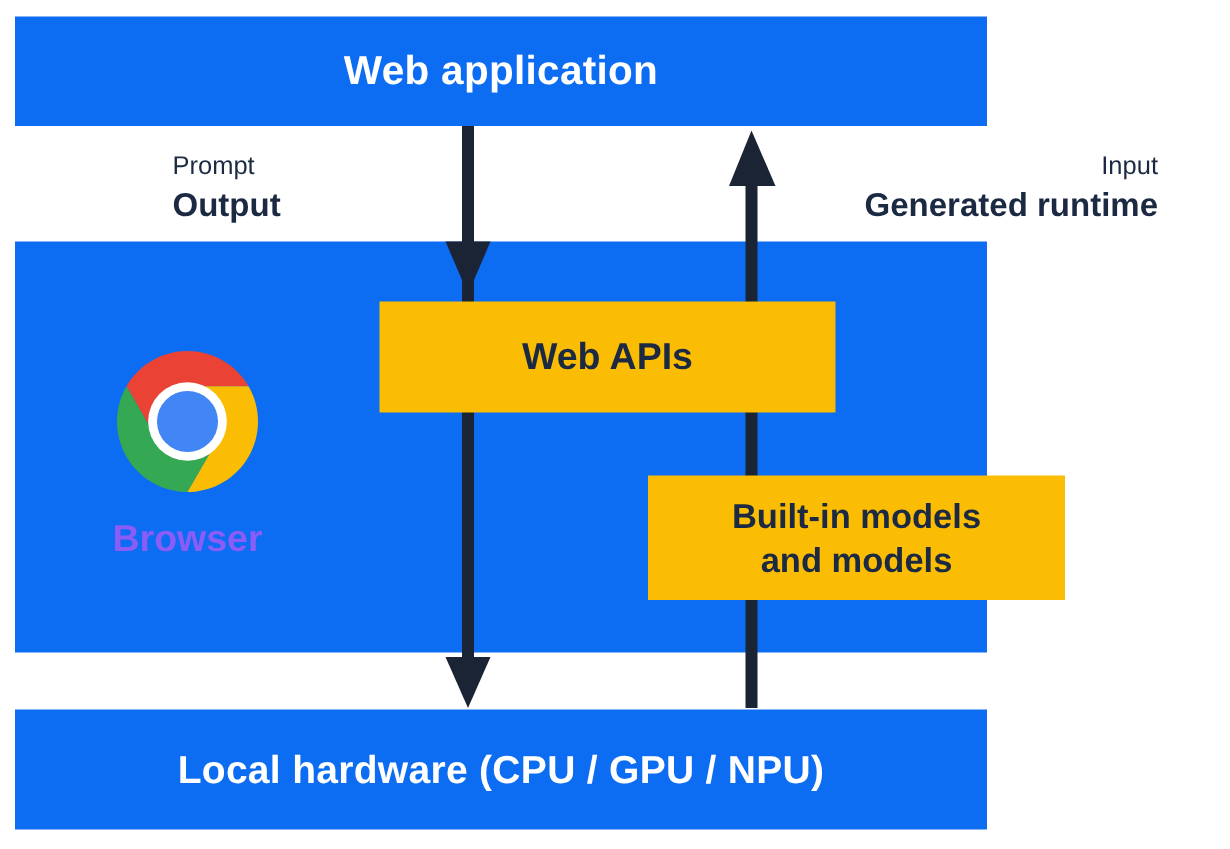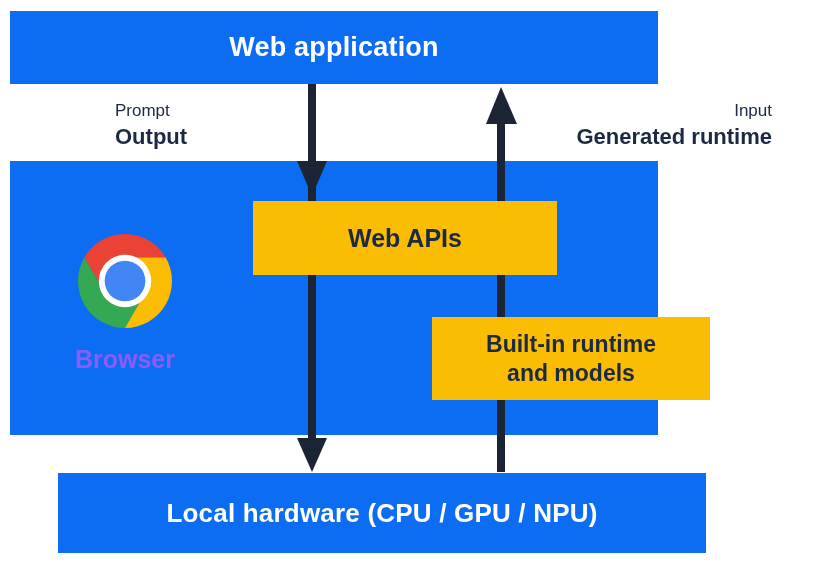--- a/index.html
+++ b/index.html
@@ -17,21 +17,21 @@
     width: 648px;
     background: #0c6cf2;
     z-index: 1;
   }
   .bar {
     display: flex;
     align-items: center;
     justify-content: center;
   }
   .top-bar { top: 11px; height: 73px; }
-  .bottom-bar { top: 473px; height: 80px; margin-left: 48px; }
+  .bottom-bar { top: 473px; height: 80px; }
   .bar-title {
     color: #ffffff;
     font-weight: 700;
     font-size: 27px;
     letter-spacing: 0.2px;
   }
   .bottom-bar .bar-title { font-size: 26px; }
   .band { top: 161px; height: 274px; }
 
   .io-label { position: absolute; top: 99px; z-index: 2; color: #1b2a42; }
@@ -116,21 +116,21 @@
     <path fill="#fbbc04" d="M34.392 30 L24 48 A24 24 0 0 0 44.784 12 H24 A12 12 0 0 1 34.392 30 Z"></path>
     <circle cx="24" cy="24" r="13.4" fill="#ffffff"></circle>
     <circle cx="24" cy="24" r="10.4" fill="#4285f4"></circle>
   </svg>
   <div class="browser-label">Browser</div>
 
   <div class="yellow-box web-apis">
     <span>Web APIs</span>
   </div>
   <div class="yellow-box builtin">
-    <span class="line">Built-in runtime</span>
+    <span class="line">Built-in models</span>
     <span class="line">and models</span>
   </div>
 
   <div class="bar bottom-bar">
     <span class="bar-title">Local hardware (CPU / GPU / NPU)</span>
   </div>
 
 </div>
 
 </body></html>

